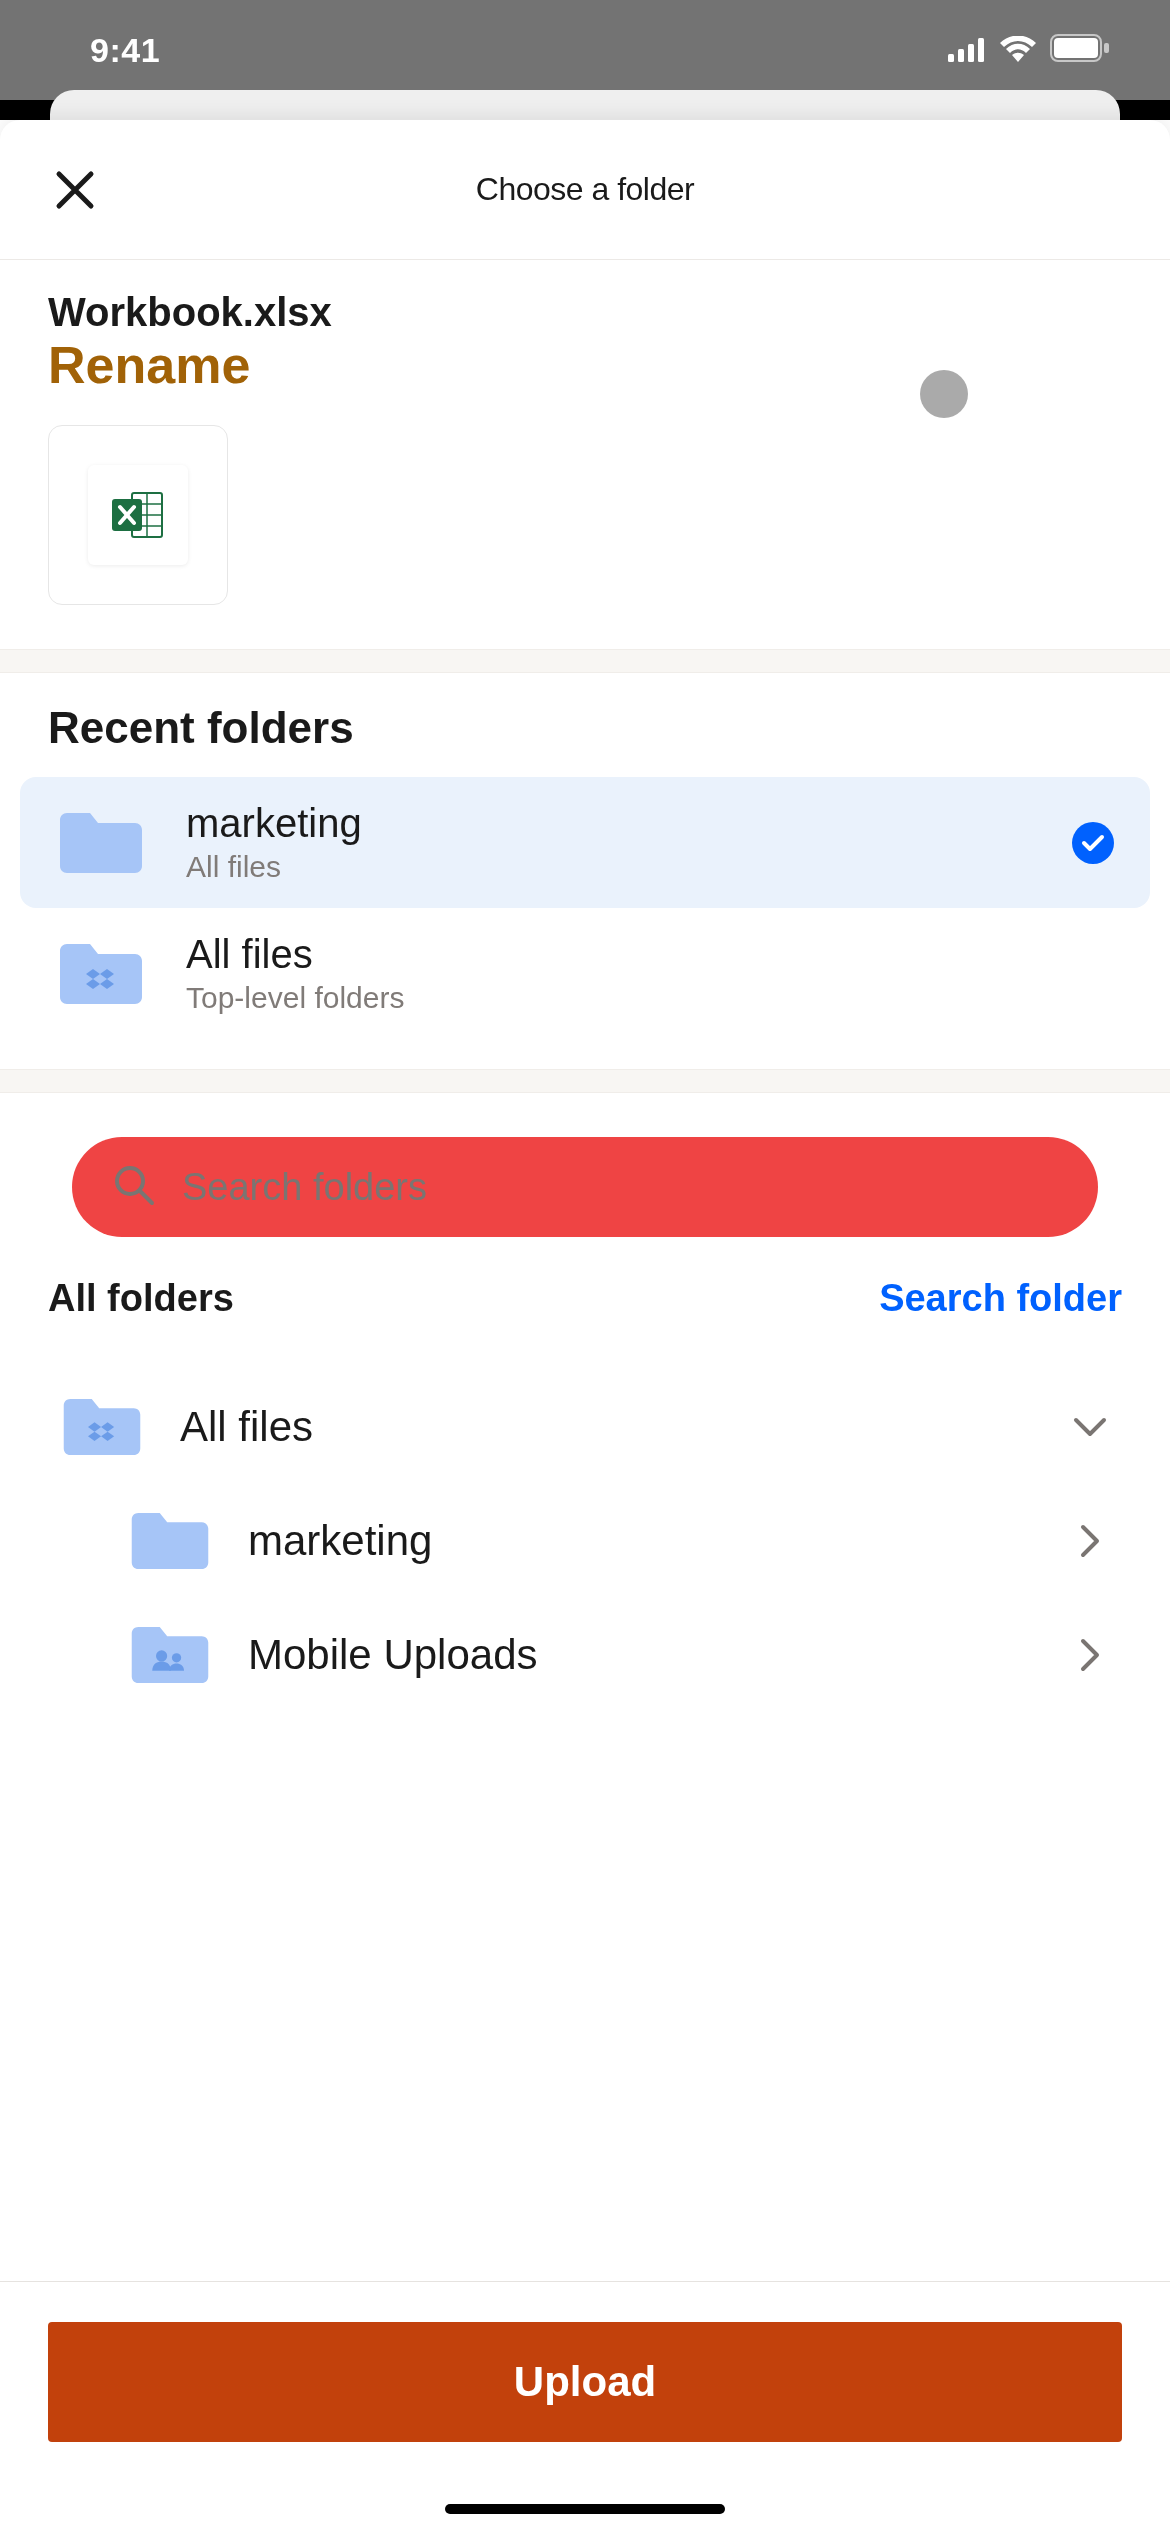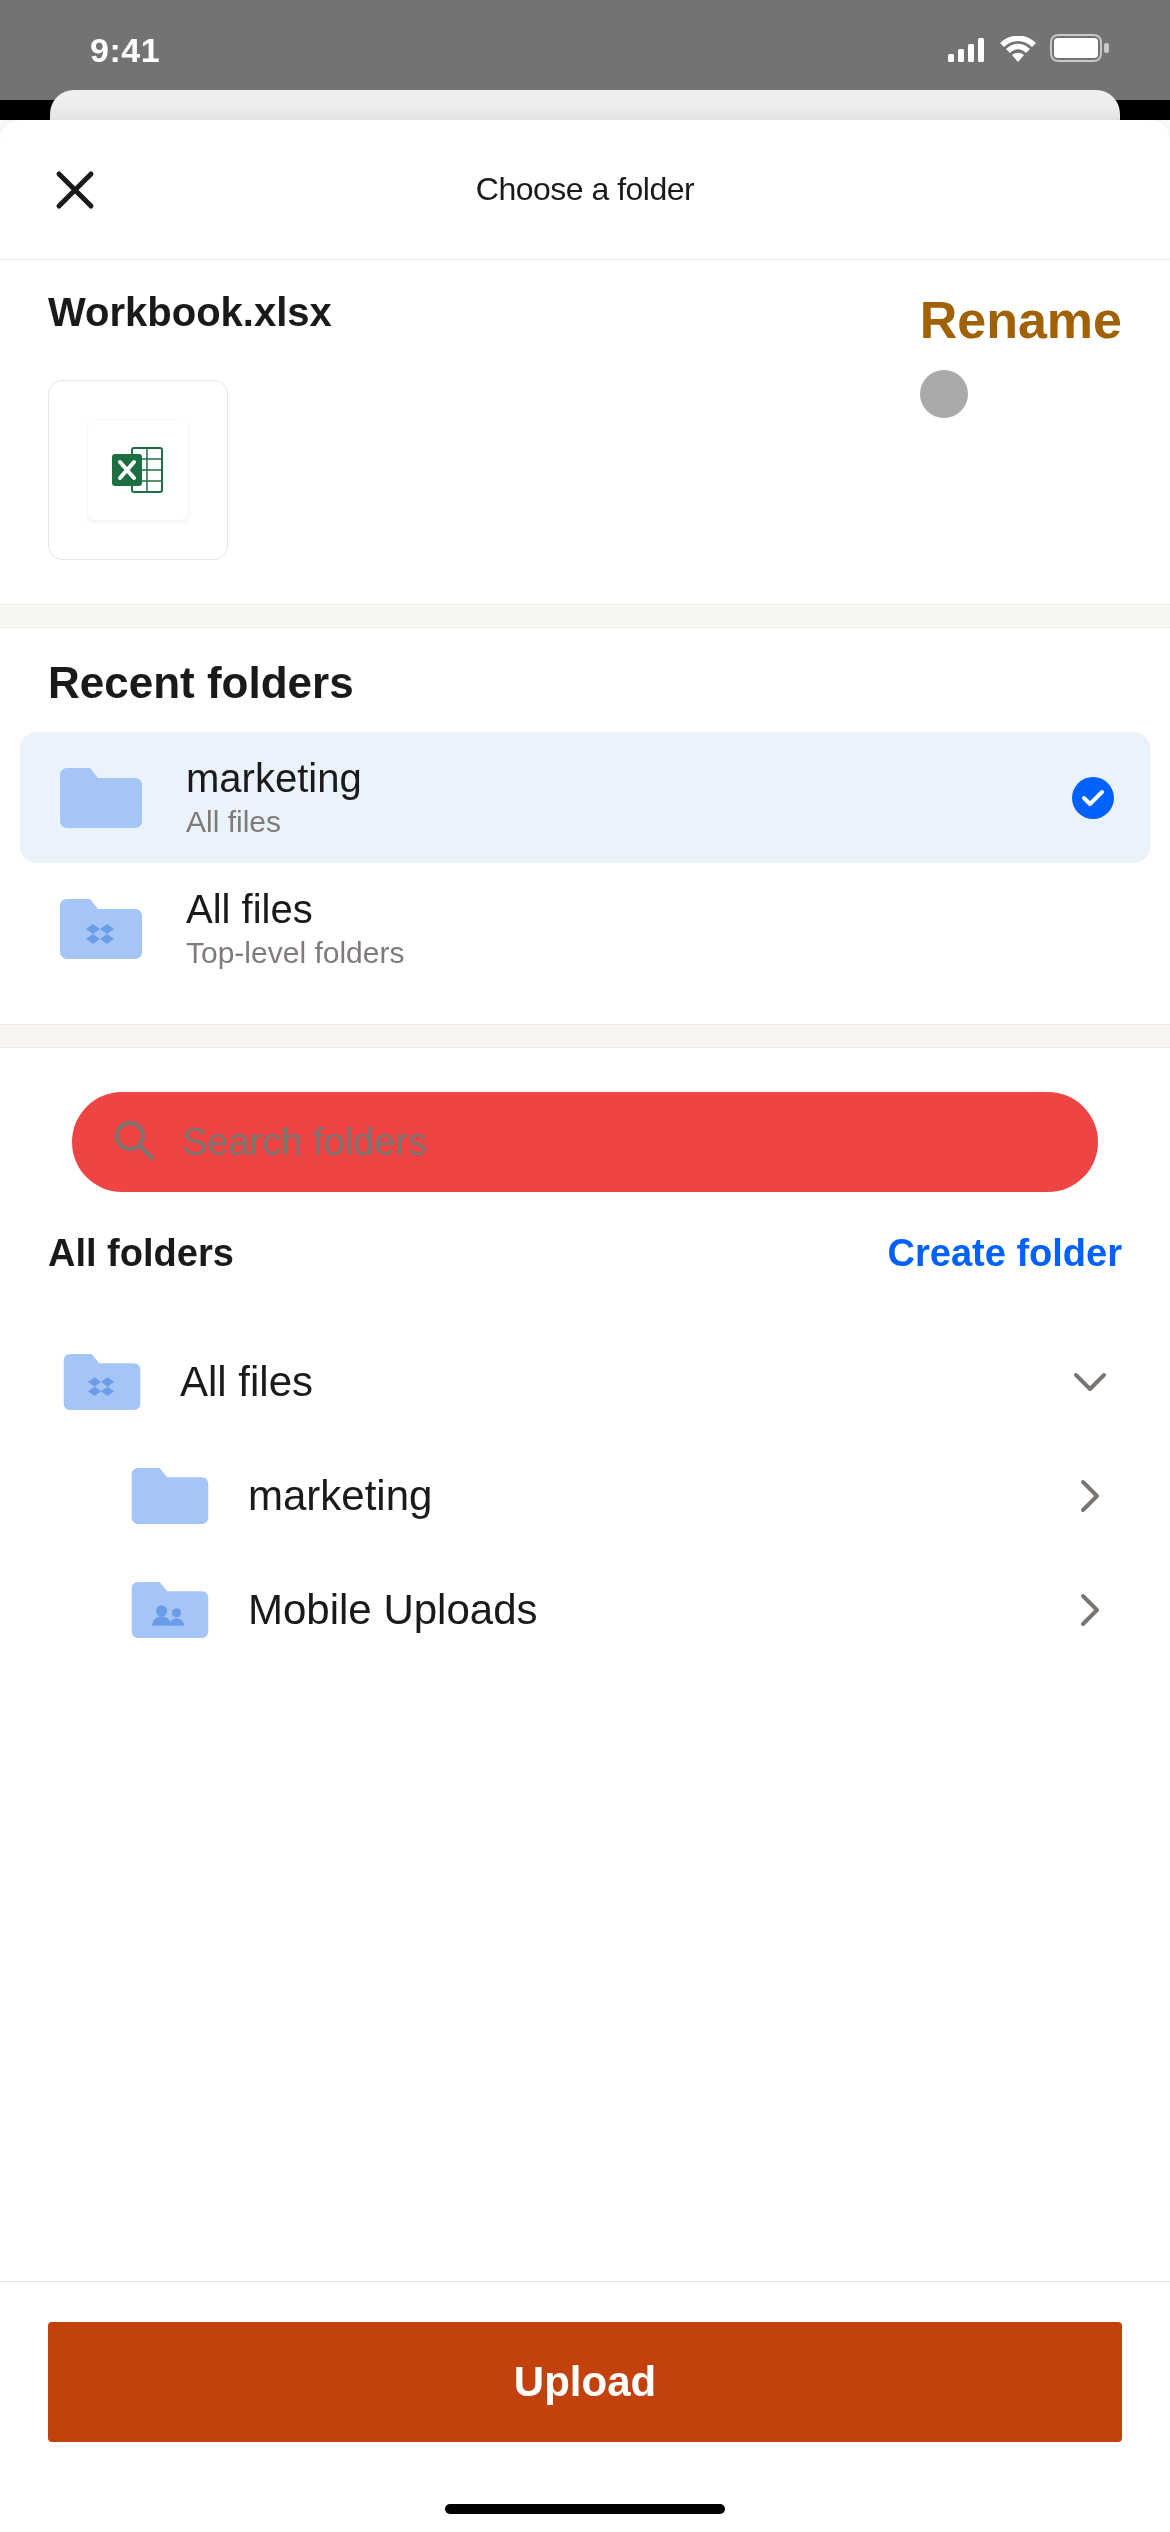--- a/index.html
+++ b/index.html
@@ -15,21 +15,21 @@
     .pill-hint::after { content: ""; position: absolute; left: 50px; right: 50px; top: -10px; height: 40px; background: #efefef; border-radius: 24px 24px 0 0; }
     
     
     .sheet { position: relative; background: #fff; border-radius: 20px 20px 0 0; height: calc(2532px - 120px); box-shadow: 0 -4px 20px rgba(0,0,0,0.08); display: flex; flex-direction: column; }
     
     .sheet-header { display: flex; align-items: center; height: 140px; border-bottom: 1px solid #ece9e6; position: relative; }
     .close-btn { position: absolute; left: 40px; display: flex; align-items: center; justify-content: center; width: 70px; height: 70px; }
     .sheet-title { flex: 1; text-align: center; font-size: 32px; font-weight: 500; color: #1a1a1a; letter-spacing: -0.5px; }
     
     
-    .file-row { padding: 30px 48px 0 48px; display: flex; align-items: flex-start; justify-content: space-between; }
+    .file-row { padding: 30px 48px 0 48px; display: flex; align-items: flex-start; justify-content: space-between; flex-direction: column; }
     .file-name { font-size: 40px; font-weight: 700; color: #1a1a1a; }
     .rename-link { font-size: 52px; font-weight: 600; color: #a16207; }
     
     .thumb-wrap { padding: 30px 48px 44px 48px; }
     .thumb { width: 180px; height: 180px; border: 1px solid #e6e6e6; border-radius: 14px; display: flex; align-items: center; justify-content: center; }
     .thumb-inner { width: 100px; height: 100px; background: #fff; border-radius: 6px; display: flex; align-items: center; justify-content: center; box-shadow: 0 1px 4px rgba(0,0,0,0.08); }
     
     .section-sep { height: 24px; background: #f8f6f3; border-top: 1px solid #f0ede9; border-bottom: 1px solid #f0ede9; }
     
     
@@ -187,21 +187,21 @@
             <circle cx="18" cy="18" r="13" stroke="#7a7572" stroke-width="4" fill="none"></circle>
             <line x1="28" y1="28" x2="40" y2="40" stroke="#7a7572" stroke-width="4" stroke-linecap="round"></line>
           </svg>
       </span>
       <input class="search-input" placeholder="Search folders" style="">
     </div>
   </div>
 
   <div class="allf-hdr">
     <span class="allf-title">All folders</span>
-    <span class="create-link">Create folder</span>
+    <span class="create-link">Search folder</span>
   </div>
 
   <div class="tree">
 
     <div class="tree-row">
       <span class="tr-icon">
         <svg width="84" height="66" viewBox="0 0 90 70">
             <path d="M4 12 C4 8 7 5 11 5 L34 5 L42 15 L79 15 C83 15 86 18 86 22 L86 58 C86 62 83 65 79 65 L11 65 C7 65 4 62 4 58 Z" fill="#a6c5f7"></path>
             <g transform="translate(30,30)" fill="#6b9ce8">
               <polygon points="7,0 14,5 7,10 0,5"></polygon>

